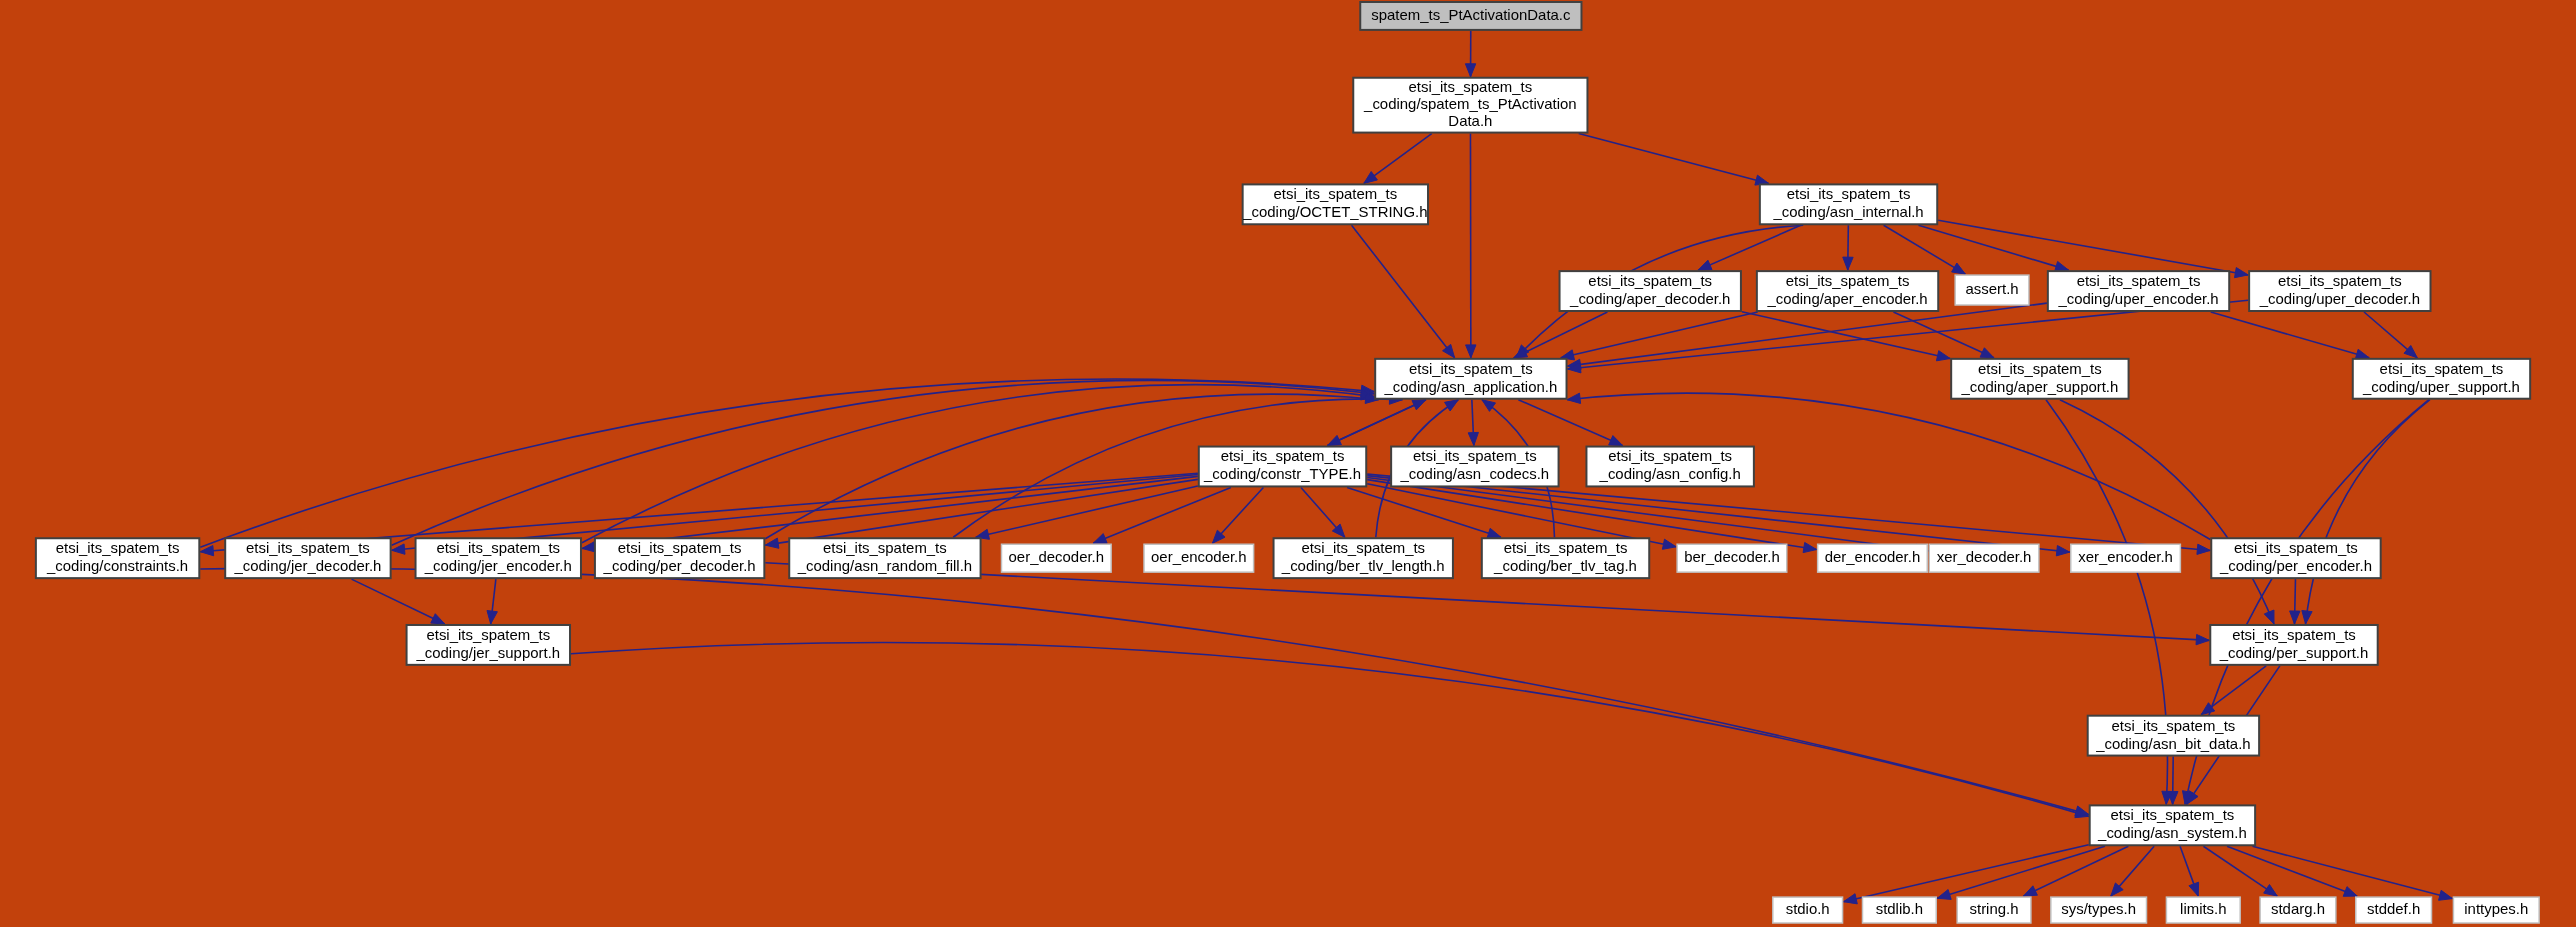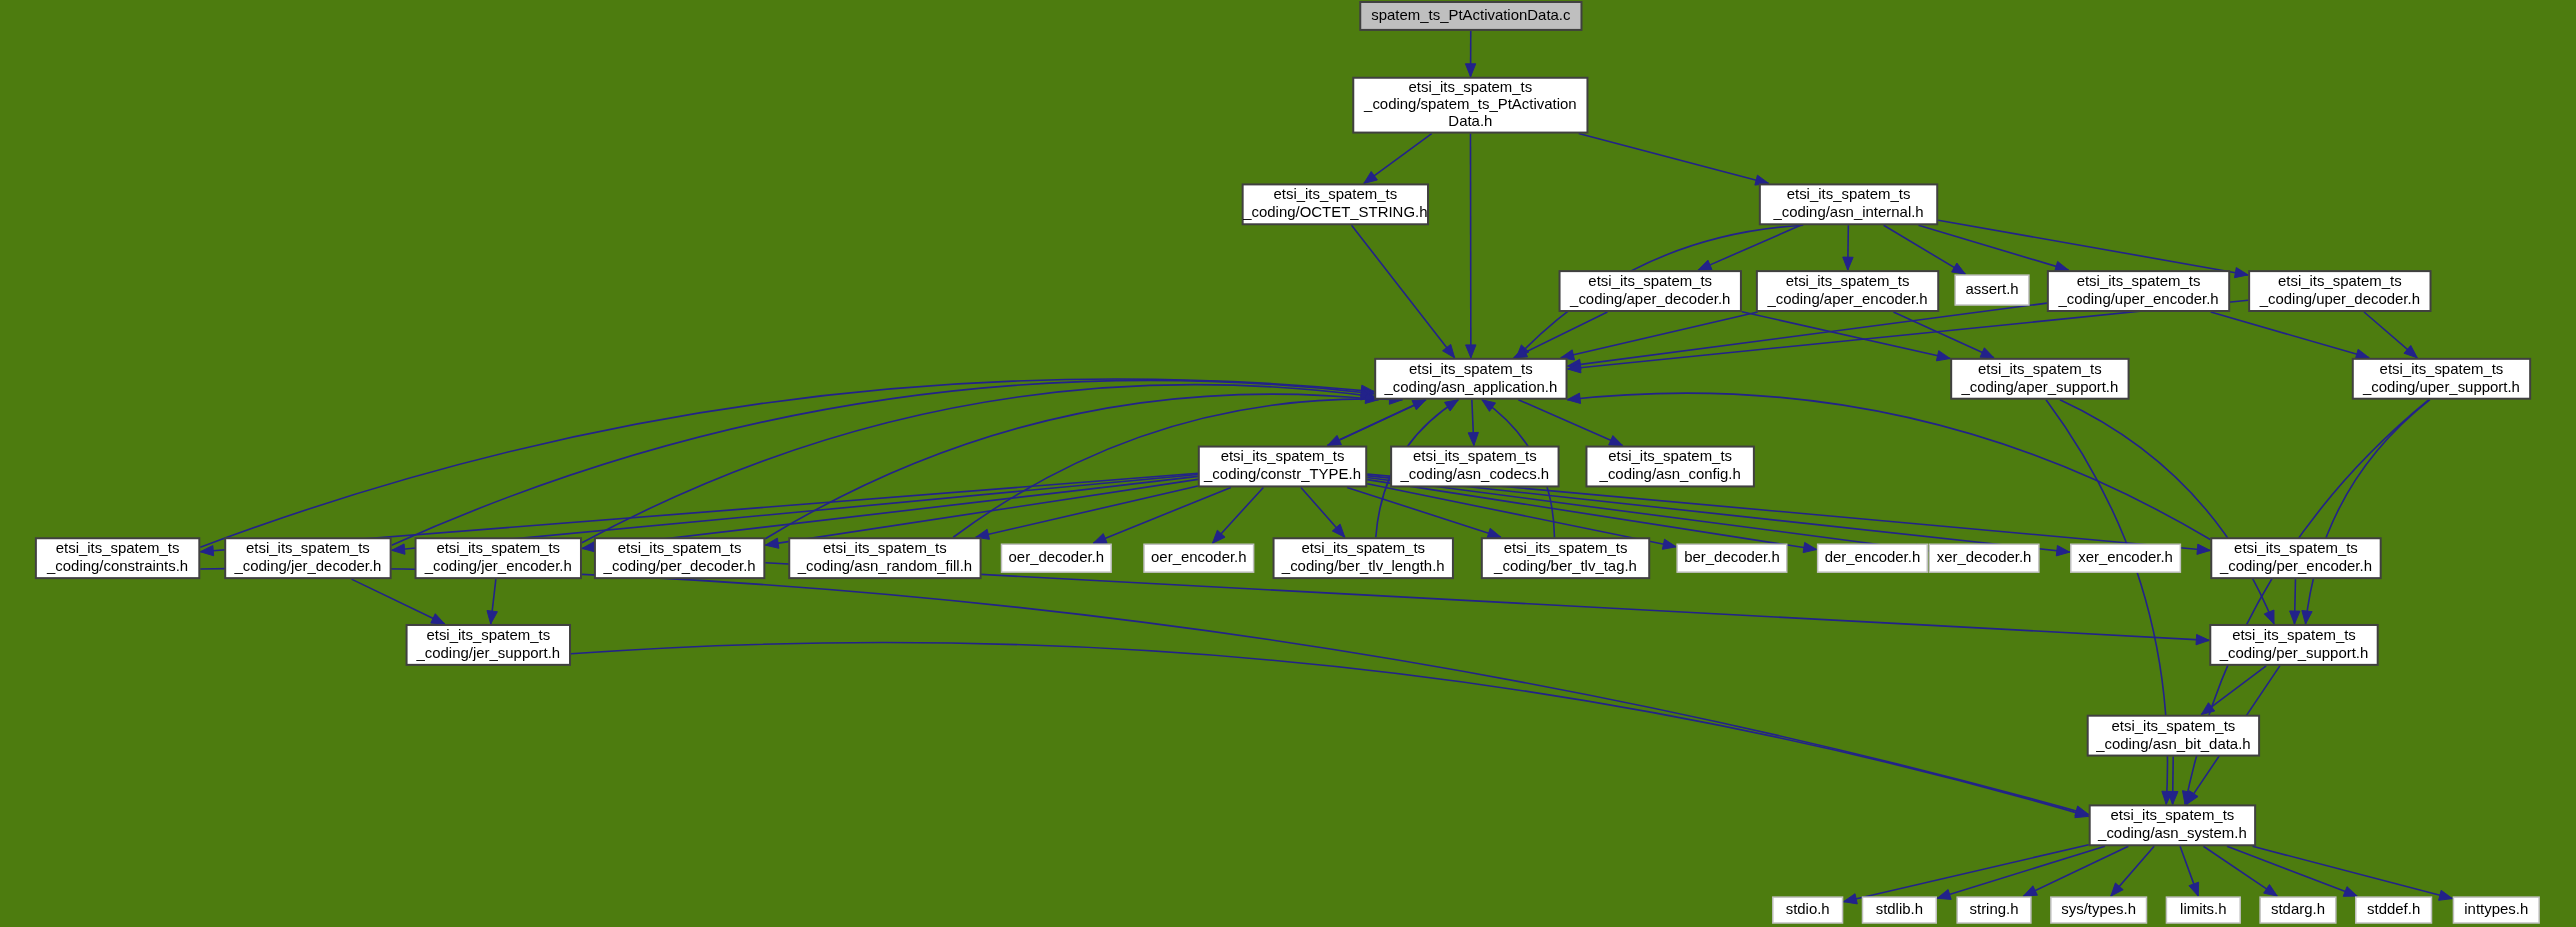--- a/index.html
+++ b/index.html
@@ -1,17 +1,17 @@
 <!DOCTYPE html>
 <html><head>
 <meta charset="utf-8">
 <style>
   html,body{margin:0;padding:0;background:#ffffff;}
   body{font-family:"Liberation Sans",sans-serif;}
-  #graph-root{position:relative;width:2576px;height:928px;background:#4d7c0f;overflow:hidden;}
+  #graph-root{position:relative;width:2576px;height:928px;background:#c2410c;overflow:hidden;}
   svg#graph-svg{position:absolute;top:0;left:0;width:2576px;height:928px;display:block;}
   text.node-label{font-family:"Liberation Sans",sans-serif;font-size:15px;fill:#000;text-anchor:middle;dominant-baseline:middle;}
   rect.node-box{stroke-width:2;}
   rect.node-box.kind-root{fill:#bfbfbf;stroke:#404040;}
   rect.node-box.kind-local{fill:#ffffff;stroke:#404040;}
   rect.node-box.kind-sys{fill:#ffffff;stroke:#c0c0c0;stroke-width:1.5;}
   path.edge{fill:none;stroke:#22228a;stroke-width:1.6;}
   polygon.arrow{fill:#22228a;stroke:#22228a;stroke-width:1;}
 </style>
 </head>

